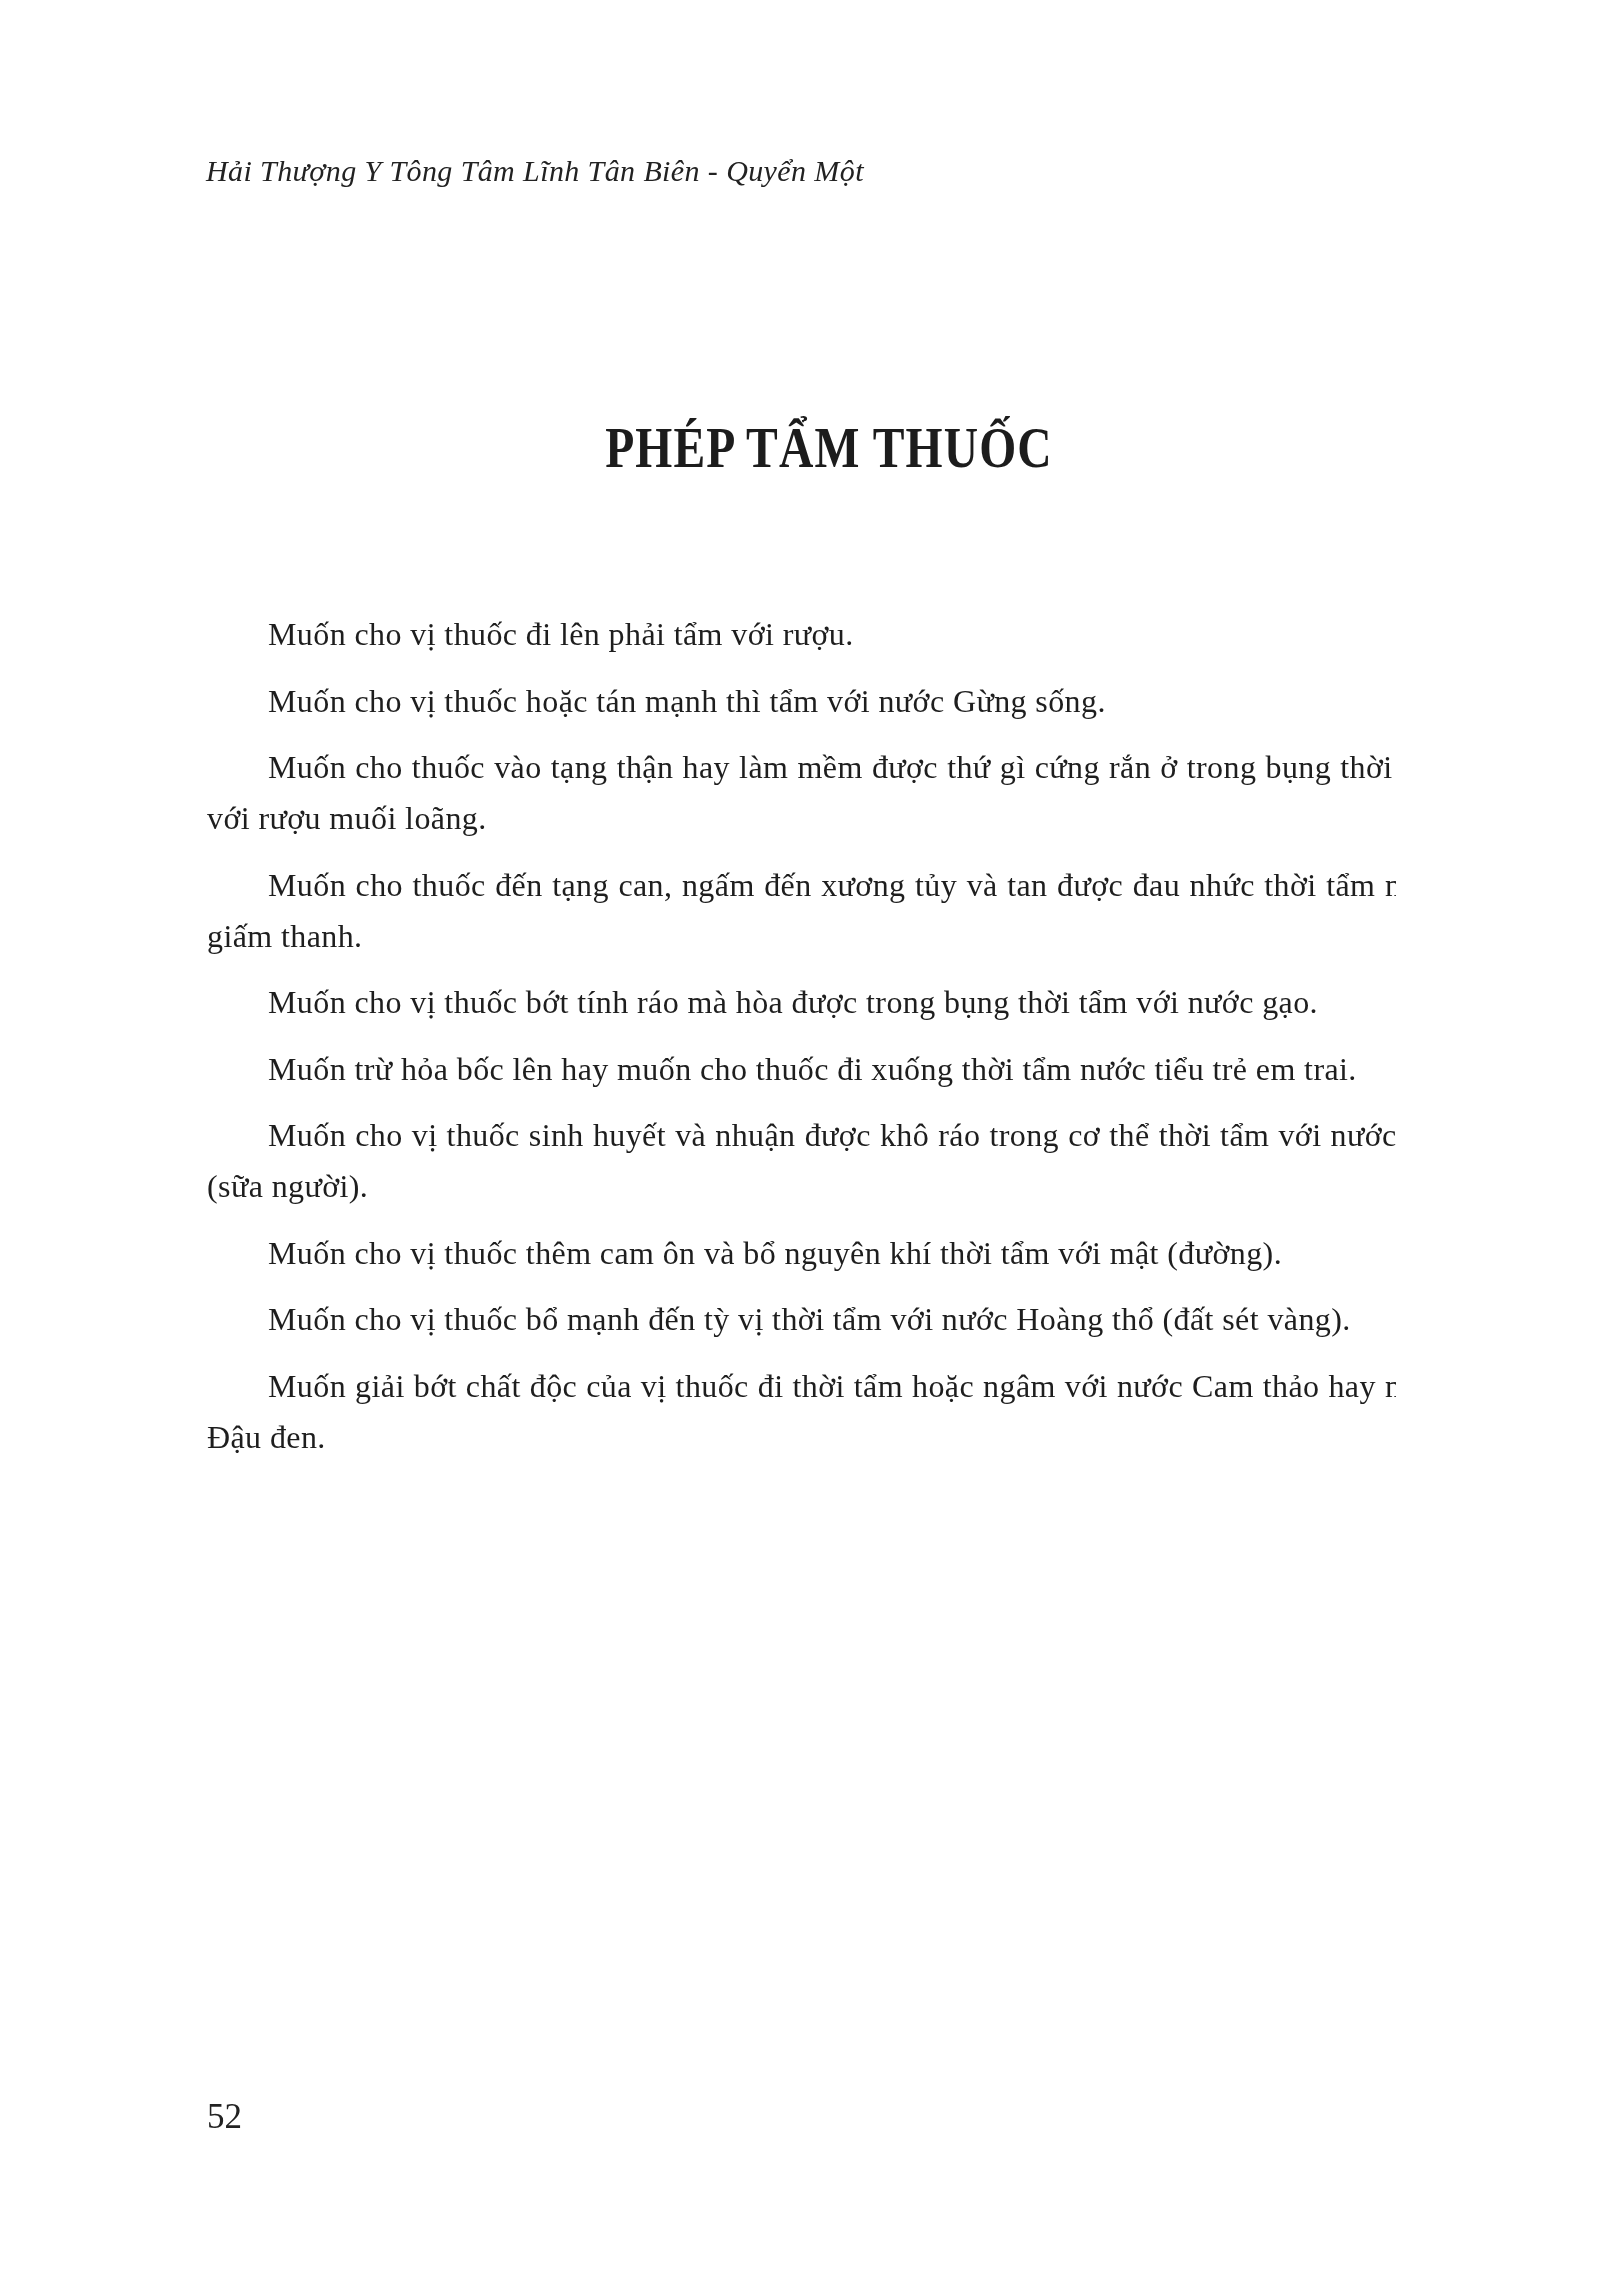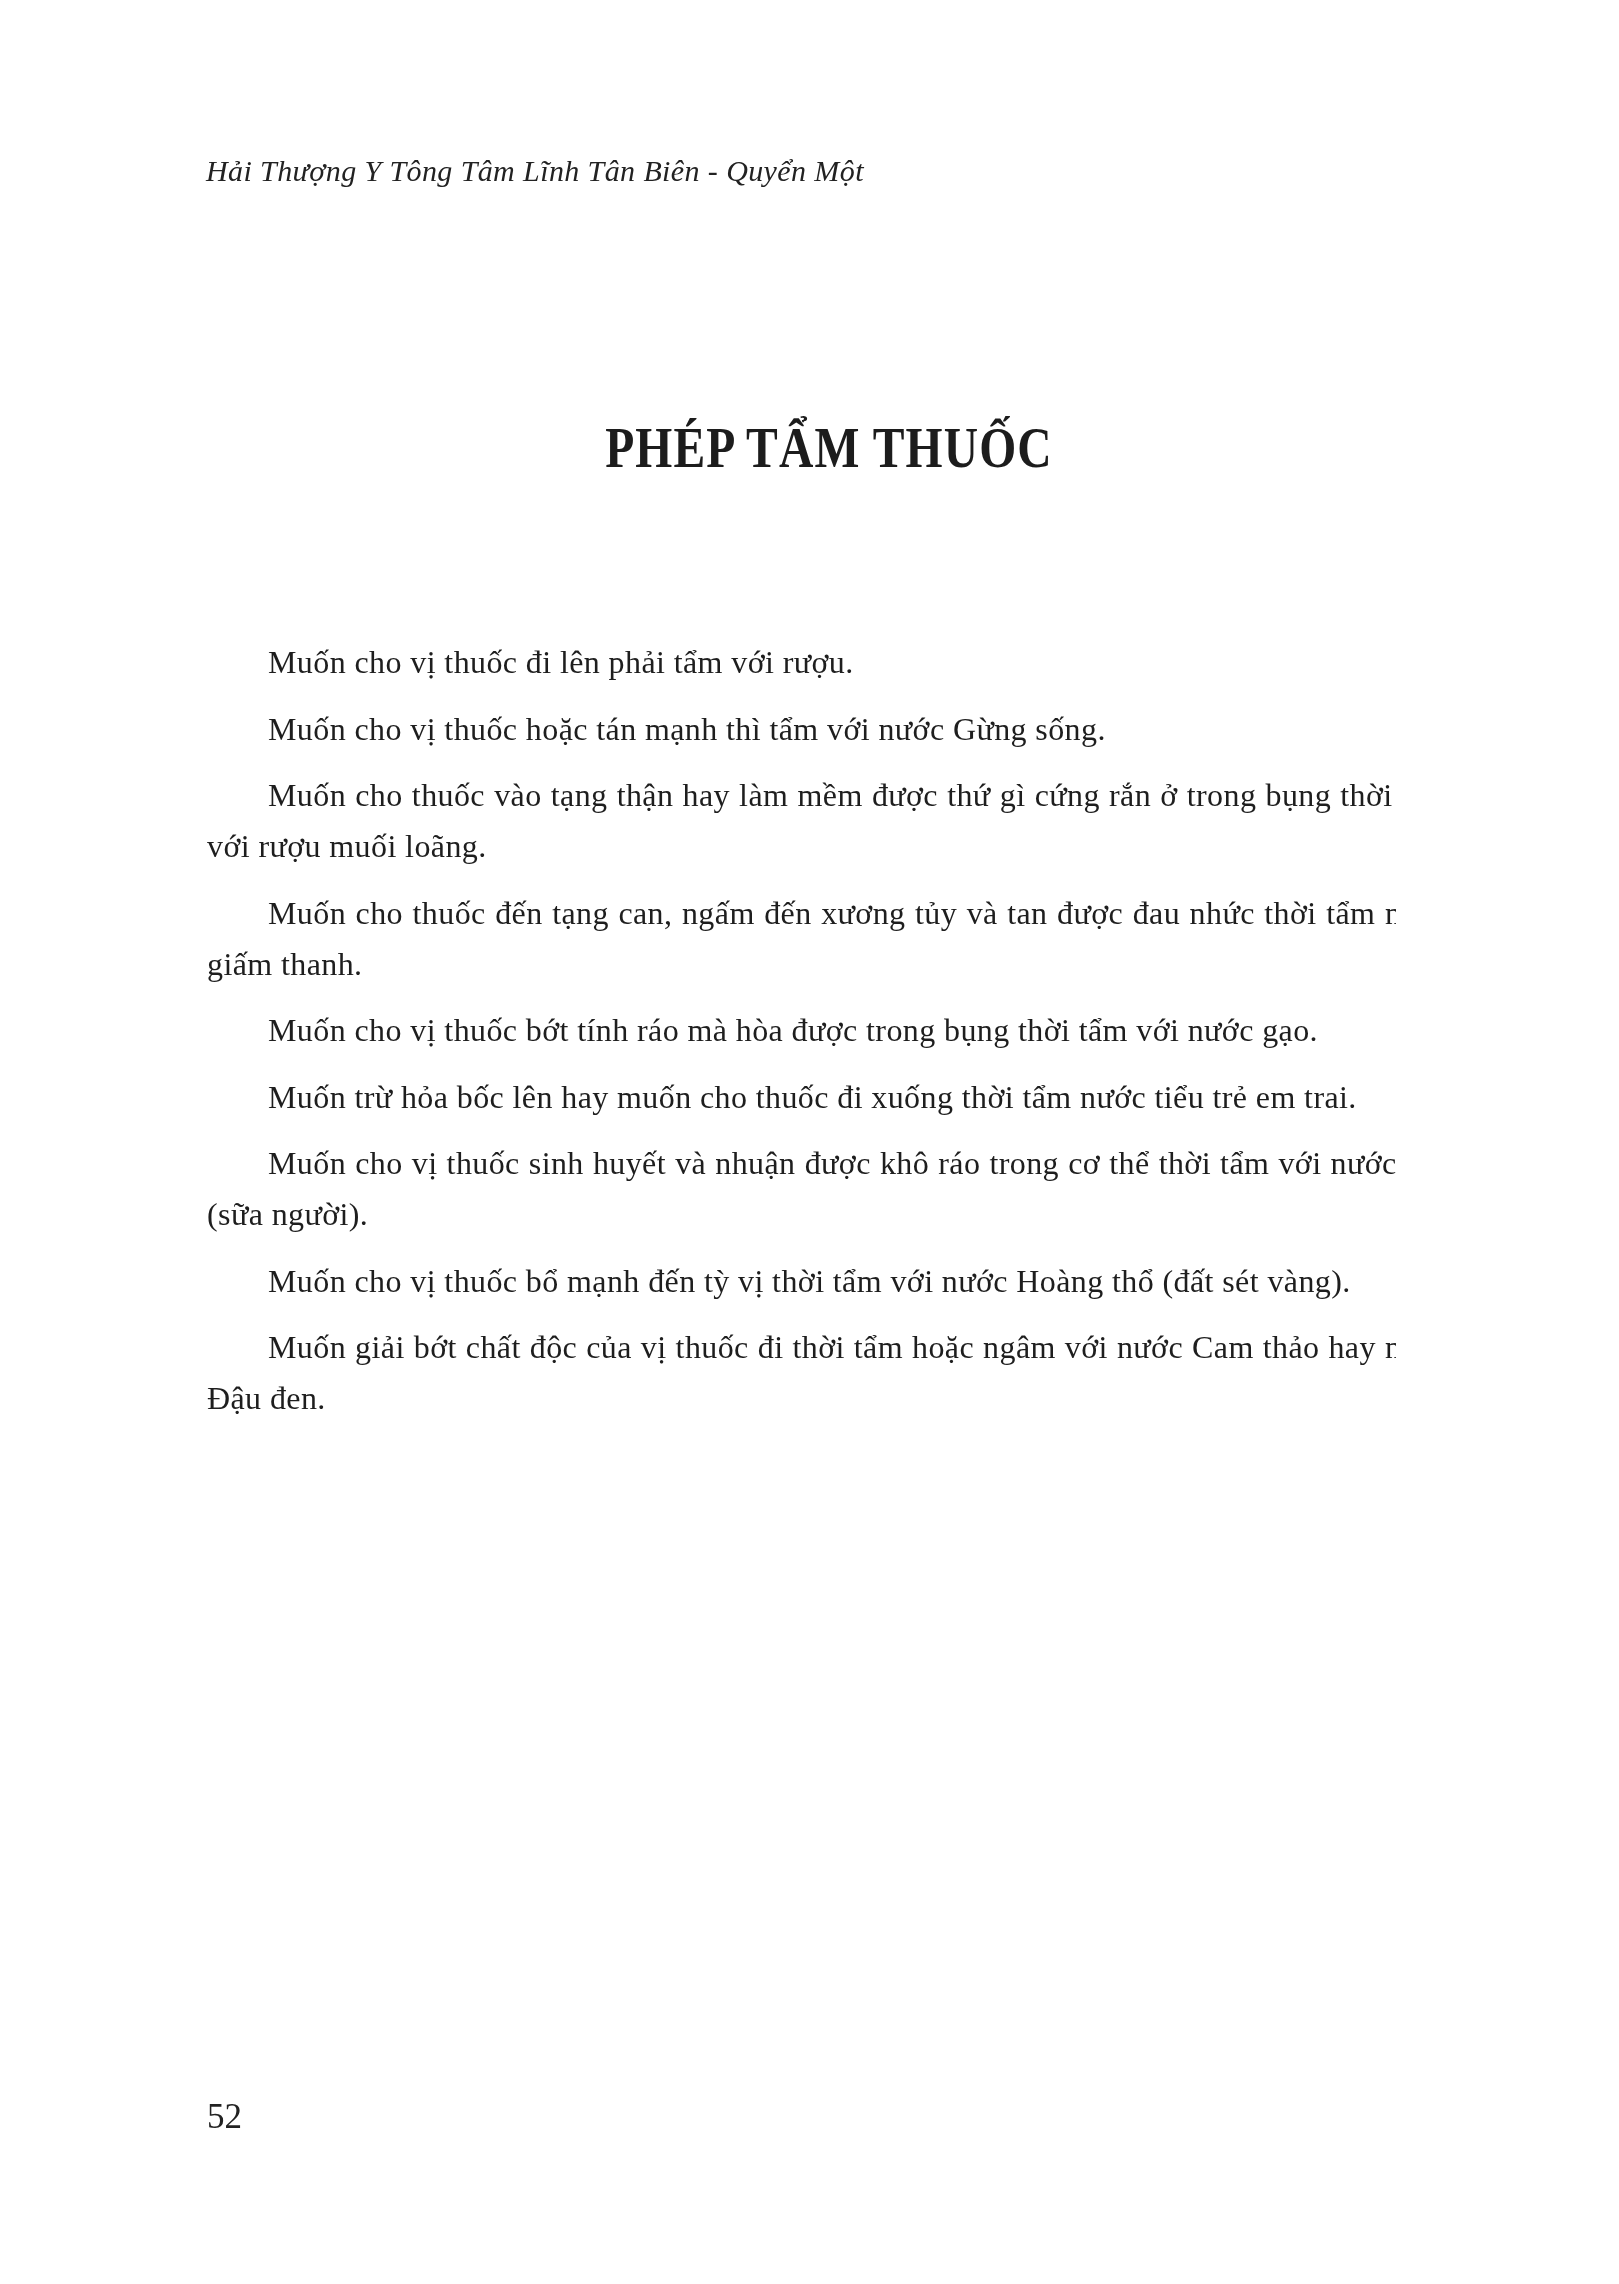--- a/index.html
+++ b/index.html
@@ -45,21 +45,20 @@
   .body-text {
     position: absolute;
     left: 207px;
     top: 609px;
     width: 1244px;
     font-size: 32px;
     line-height: 51px;
     letter-spacing: 0.4px;
     text-align: justify;
     color: #1e1e1e;
-    margin-top: 28px;
   }
   .body-text p {
     margin: 0 0 15.5px 0;
     text-indent: 61px;
   }
   .page-number {
     position: absolute;
     left: 207px;
     top: 2099px;
     font-size: 35px;
@@ -77,20 +76,21 @@
   <h1 class="page-title">PHÉP TẨM THUỐC</h1>
 
   <div class="body-text">
     <p>Muốn cho vị thuốc đi lên phải tẩm với rượu.</p>
     <p>Muốn cho vị thuốc hoặc tán mạnh thì tẩm với nước Gừng sống.</p>
     <p>Muốn cho thuốc vào tạng thận hay làm mềm được thứ gì cứng rắn ở trong bụng thời tẩm với rượu muối loãng.</p>
     <p>Muốn cho thuốc đến tạng can, ngấm đến xương tủy và tan được đau nhức thời tẩm nước giấm thanh.</p>
     <p>Muốn cho vị thuốc bớt tính ráo mà hòa được trong bụng thời tẩm với nước gạo.</p>
     <p>Muốn trừ hỏa bốc lên hay muốn cho thuốc đi xuống thời tẩm nước tiểu trẻ em trai.</p>
     <p>Muốn cho vị thuốc sinh huyết và nhuận được khô ráo trong cơ thể thời tẩm với nước sữa (sữa người).</p>
+    <p>Muốn cho vị thuốc thêm cam ôn và bổ nguyên khí thời tẩm với mật (đường).</p>
     <p>Muốn cho vị thuốc bổ mạnh đến tỳ vị thời tẩm với nước Hoàng thổ (đất sét vàng).</p>
     <p>Muốn giải bớt chất độc của vị thuốc đi thời tẩm hoặc ngâm với nước Cam thảo hay nước Đậu đen.</p>
   </div>
 
   <div class="page-number">52</div>
 
 </div>
 
 
 </body></html>

